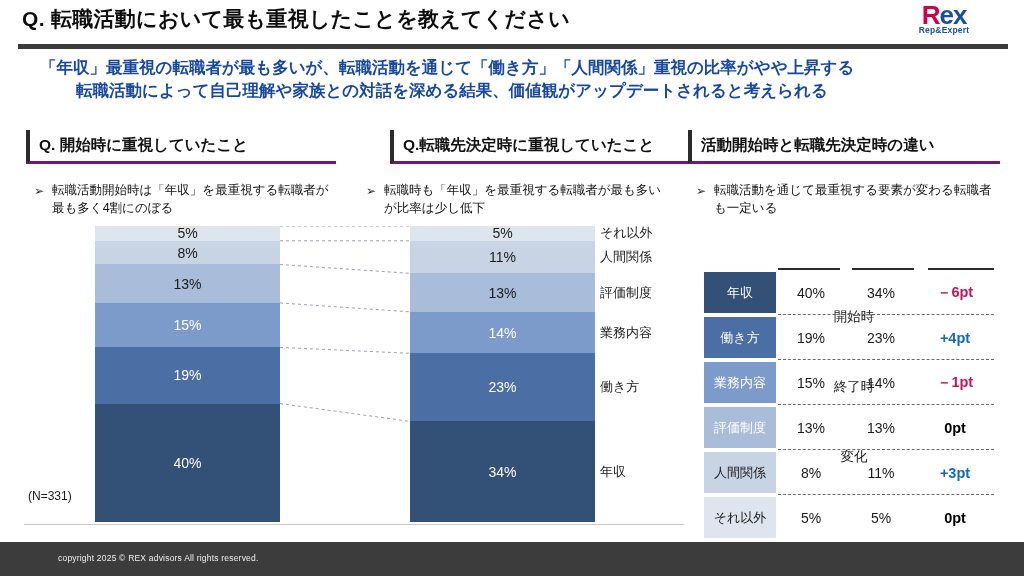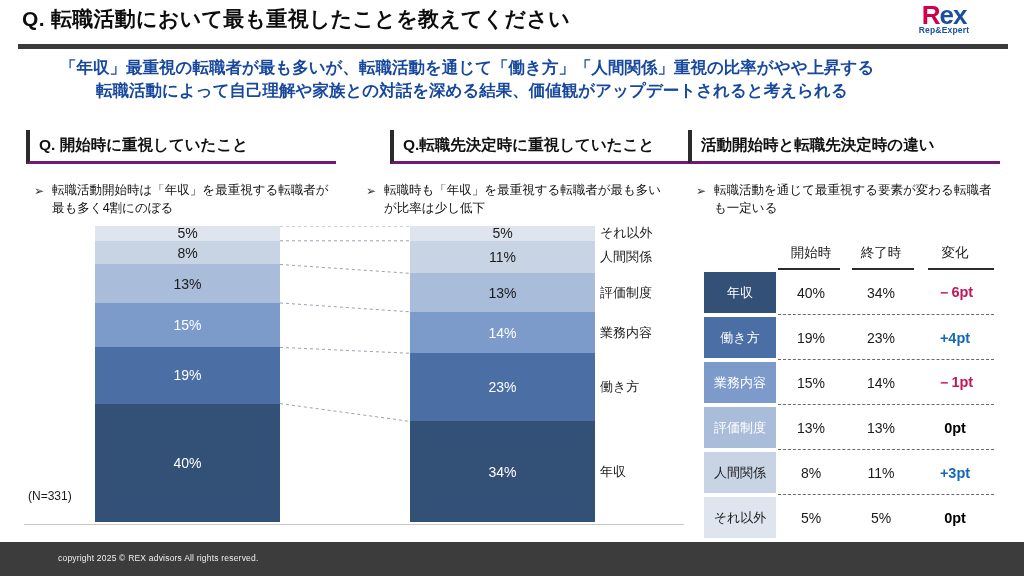--- a/index.html
+++ b/index.html
@@ -26,21 +26,21 @@
   #logo-sub {
     font-size:8.5px; font-weight:bold; color:#1a4f9c;
     text-align:center; letter-spacing:.2px; margin-top:-3px;
   }
   #title-rule {
     position:absolute; left:18px; top:44px; width:990px; height:5px;
     background:#3a3a3a;
   }
 
   
-  #subtitle { position:absolute; left:0; top:56px; width:1024px;padding-left:20px; }
+  #subtitle { position:absolute; left:0; top:56px; width:1024px; }
   .sub-line {
     font-size:16.5px; font-weight:bold; color:#17489e;
     line-height:23px; white-space:nowrap;
   }
   #sub-line-1 { margin-left:40px; }
   #sub-line-2 { margin-left:76px; }
 
   
   .panel-head {
     position:absolute;
@@ -93,21 +93,21 @@
     font-size:12px; color:#1a1a1a;
   }
   #chart-baseline {
     position:absolute; left:24px; top:524px; width:660px; height:1px;
     background:#c8c8c8;
   }
 
   
   #diff-table { position:absolute; left:704px; top:236px; width:300px; }
   .tbl-row { display:flex; align-items:center; height:45px; position:relative; }
-  #tbl-head { height:34px; }
+  #tbl-head { height:34px;flex-direction:column; }
   .th {
     font-size:13.5px; color:#1a1a1a; text-align:center; font-weight:normal;
   }
   .th-cat { flex:0 0 72px; }
   .th-col { flex:0 0 70px; }
   .th-chg { flex:0 0 78px; }
   .head-rule {
     position:absolute; top:32px; height:2px; background:#2b2b2b;
   }
   #rule-start { left:74px;  width:62px; }

